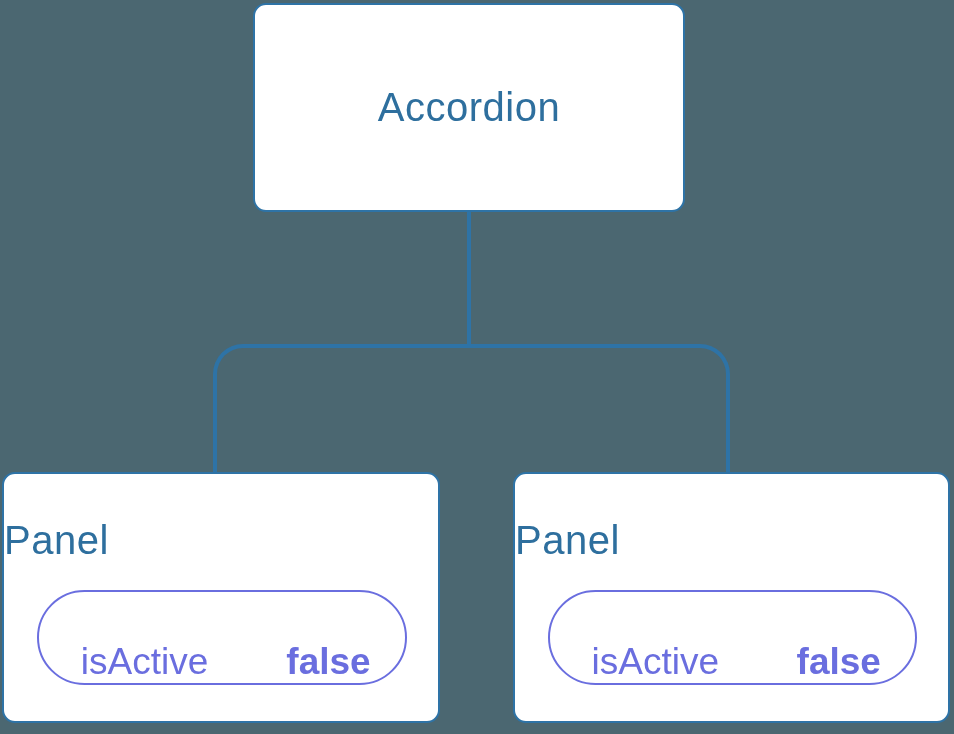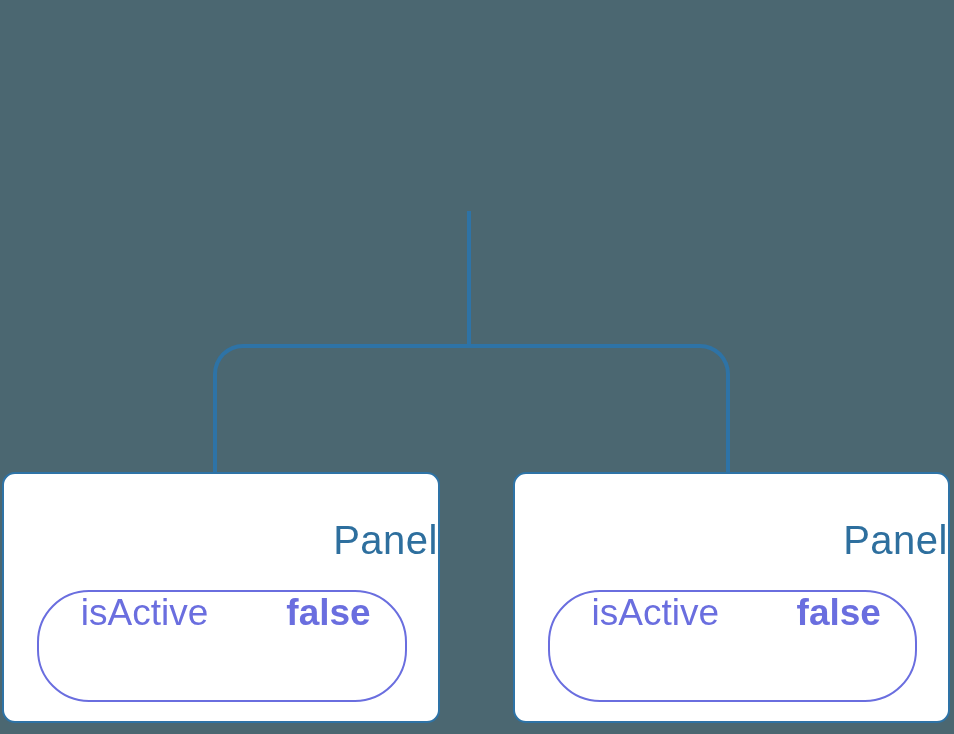--- a/index.html
+++ b/index.html
@@ -41,30 +41,30 @@
     border: 4px solid var(--line, #2E73A6);
     border-bottom: none;
     border-radius: 30px 30px 0 0;
   }
   .panel-node { top: 472px; height: 251px; }
   .panel-left  { left: 2px;   width: 438px; }
   .panel-right { left: 513px; width: 437px; }
   .panel-title {
     position: absolute;
     top: 44px; left: 0; right: 0;
-    text-align: right;
+    text-align: left;
   }
   .state-pill {
     position: absolute;
     top: 116px; left: 33px; right: 31px;
-    height: 112px;
+    height: 95px;
     border: 2px solid var(--state, #6A6EDF);
     border-radius: 52px;
     display: flex;
-    align-items: flex-start;
+    align-items: flex-end;
     color: var(--state, #6A6EDF);
     font-size: 37px;
     background: #ffffff;
   }
   .pill-cell {
     display: flex;
     align-items: center;
     justify-content: center;
   }
   .pill-key   { flex: 1.38; }
@@ -72,20 +72,23 @@
   .pill-divider {
     width: 2px;
     background: var(--state, #6A6EDF);
   }
 </style>
 </head>
 <body>
 
 <div class="screen">
 
+  <div class="node root-node">
+    <span class="node-label">Accordion</span>
+  </div>
 
   <div class="stem"></div>
   <div class="bracket"></div>
 
   <div class="node panel-node panel-left">
     <div class="panel-title">
       <span class="node-label">Panel</span>
     </div>
     <div class="state-pill">
       <span class="pill-cell pill-key">isActive</span>

